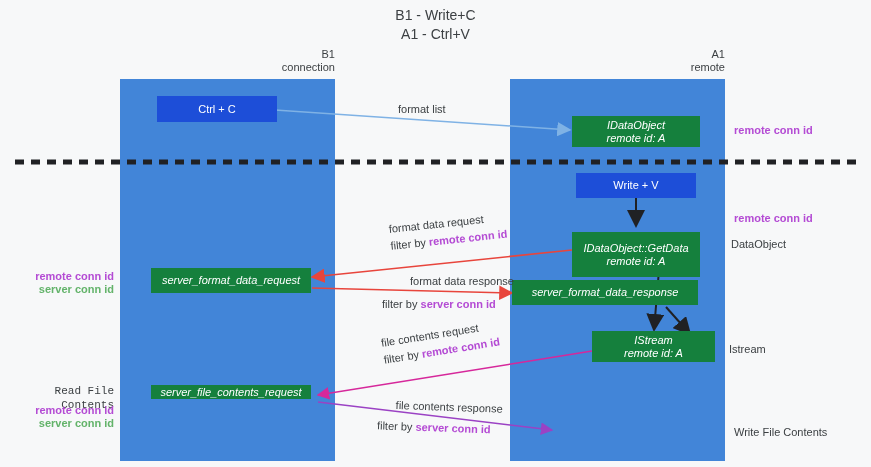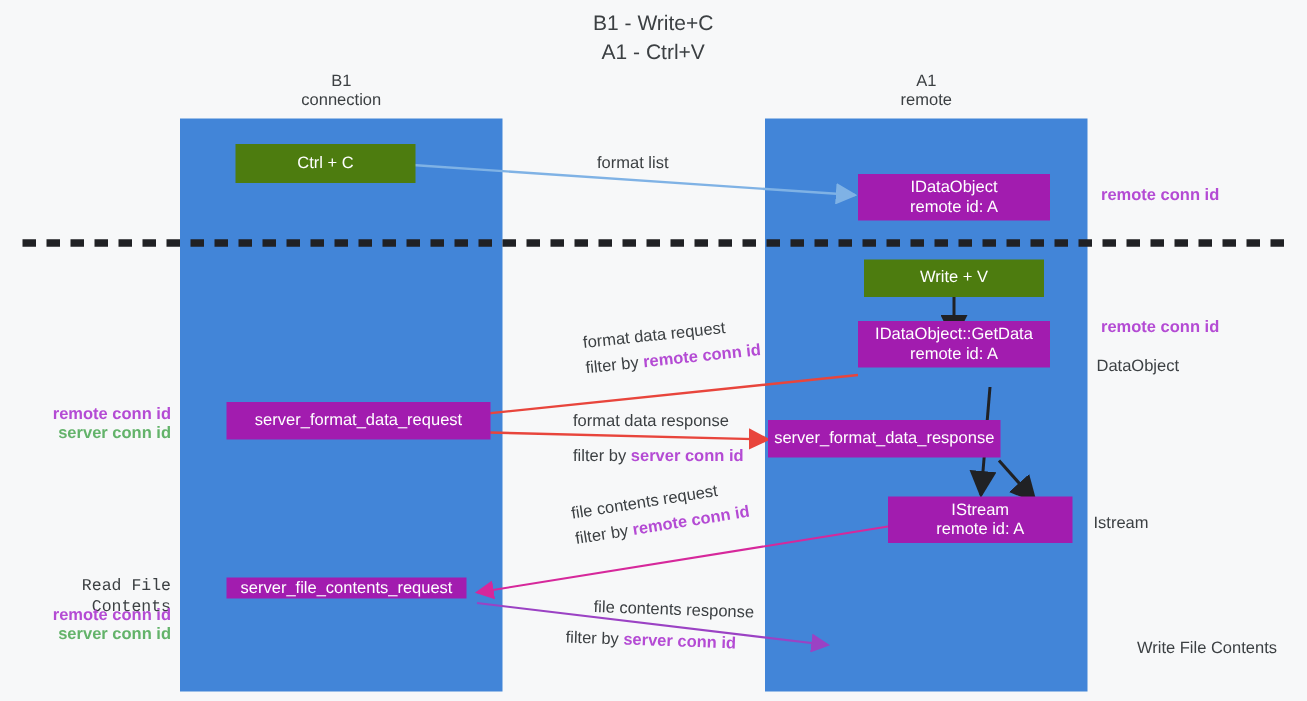--- a/index.html
+++ b/index.html
@@ -8,33 +8,33 @@
     background:#f7f8f9;
     font-family:"Liberation Sans","DejaVu Sans",sans-serif;
     position:relative;overflow:hidden;
     color:#3c4043;
   }
   #stage{position:absolute;left:0;top:0;width:871px;height:467px;}
 
   
   .lane{position:absolute;background:#4285d8;}
   .lane-head{
-    position:absolute;text-align:center;font-size:11px;line-height:13px;
+    position:absolute;text-align:right;font-size:11px;line-height:13px;
     color:#3c4043;white-space:pre-line;
   }
 
   
   .box{
     position:absolute;display:flex;align-items:center;justify-content:center;
     text-align:center;color:#ffffff;font-size:11px;line-height:13px;
     white-space:pre-line;box-sizing:border-box;
   }
-  .box.green{background:#4d7c0f;}
+  .box.green{background:#1d4ed8;}
   .box.orange{background:#fbb košice;}
-  .box.orange{background:#a21caf;}
+  .box.orange{background:#15803d;font-style:italic;}
 
   
   .txt{position:absolute;font-size:11px;line-height:14px;white-space:pre-line;}
   .txt.purple{color:#b44bd4;font-weight:bold;}
   .txt.green{color:#63b36a;font-weight:bold;}
   .txt.dark{color:#3c4043;}
   .txt.right{text-align:right;}
 
   .rot{transform-origin:left top;}
 
@@ -98,44 +98,44 @@
     <line x1="15" y1="162" x2="862" y2="162" stroke="#202124" stroke-width="5" stroke-dasharray="9 7" stroke-linecap="butt"></line>
   </svg>
 
   <div class="box green" style="left:157px;top:96px;width:120px;height:26px;">Ctrl + C</div>
 
   <div class="box orange" style="left:572px;top:116px;width:128px;height:31px;">IDataObject
 remote id: A</div>
 
   <div class="box green" style="left:576px;top:173px;width:120px;height:25px;">Write + V</div>
 
-  <div class="box orange" style="left:572px;top:214px;width:128px;height:31px;">IDataObject::GetData
+  <div class="box orange" style="left:572px;top:232px;width:128px;height:45px;">IDataObject::GetData
 remote id: A</div>
 
-  <div class="box orange" style="left:151px;top:268px;width:176px;height:25px;">server_format_data_request</div>
+  <div class="box orange" style="left:151px;top:268px;width:160px;height:25px;">server_format_data_request</div>
 
-  <div class="box orange" style="left:512px;top:280px;width:155px;height:25px;">server_format_data_response</div>
+  <div class="box orange" style="left:512px;top:280px;width:186px;height:25px;">server_format_data_response</div>
 
   <div class="box orange" style="left:592px;top:331px;width:123px;height:31px;">IStream
 remote id: A</div>
 
   <div class="box orange" style="left:151px;top:385px;width:160px;height:14px;">server_file_contents_request</div>
 
 
   <div class="txt dark" style="left:398px;top:102px;">format list</div>
 
   <div class="rot" style="position:absolute;left:388px;top:222px;transform:rotate(-6deg);">
     <div class="txt dark" style="position:static;">format data request</div>
     <div style="margin-top:3px;white-space:nowrap;font-size:11px;">
       <span class="txt dark" style="position:static;">filter by </span><span class="txt purple" style="position:static;">remote conn id</span>
     </div>
   </div>
 
   <div style="position:absolute;left:382px;top:274px;">
-    <div class="txt dark" style="position:static;">format data response</div>
+    <div class="txt dark" style="position:static;margin-left:28px;">format data response</div>
     <div style="margin-top:9px;white-space:nowrap;font-size:11px;">
       <span class="txt dark" style="position:static;">filter by </span><span class="txt purple" style="position:static;">server conn id</span>
     </div>
   </div>
 
   <div class="rot" style="position:absolute;left:380px;top:336px;transform:rotate(-9deg);">
     <div class="txt dark" style="position:static;">file contents request</div>
     <div style="margin-top:3px;white-space:nowrap;font-size:11px;">
       <span class="txt dark" style="position:static;">filter by </span><span class="txt purple" style="position:static;">remote conn id</span>
     </div>
@@ -152,15 +152,15 @@
   <div class="txt green right" style="left:0px;top:282px;width:114px;">server conn id</div>
 
   <div class="txt dark right" style="left:0px;top:384px;width:114px;font-family:Liberation Mono, monospace;">Read File Contents</div>
   <div class="txt purple right" style="left:0px;top:403px;width:114px;">remote conn id</div>
   <div class="txt green right" style="left:0px;top:416px;width:114px;">server conn id</div>
 
   <div class="txt purple" style="left:734px;top:123px;">remote conn id</div>
   <div class="txt purple" style="left:734px;top:211px;">remote conn id</div>
   <div class="txt dark" style="left:731px;top:237px;">DataObject</div>
   <div class="txt dark" style="left:729px;top:342px;">Istream</div>
-  <div class="txt dark" style="left:734px;top:425px;margin-left:24px;">Write File Contents</div>
+  <div class="txt dark" style="left:734px;top:425px;">Write File Contents</div>
 
 </div>
 
 </body></html>

